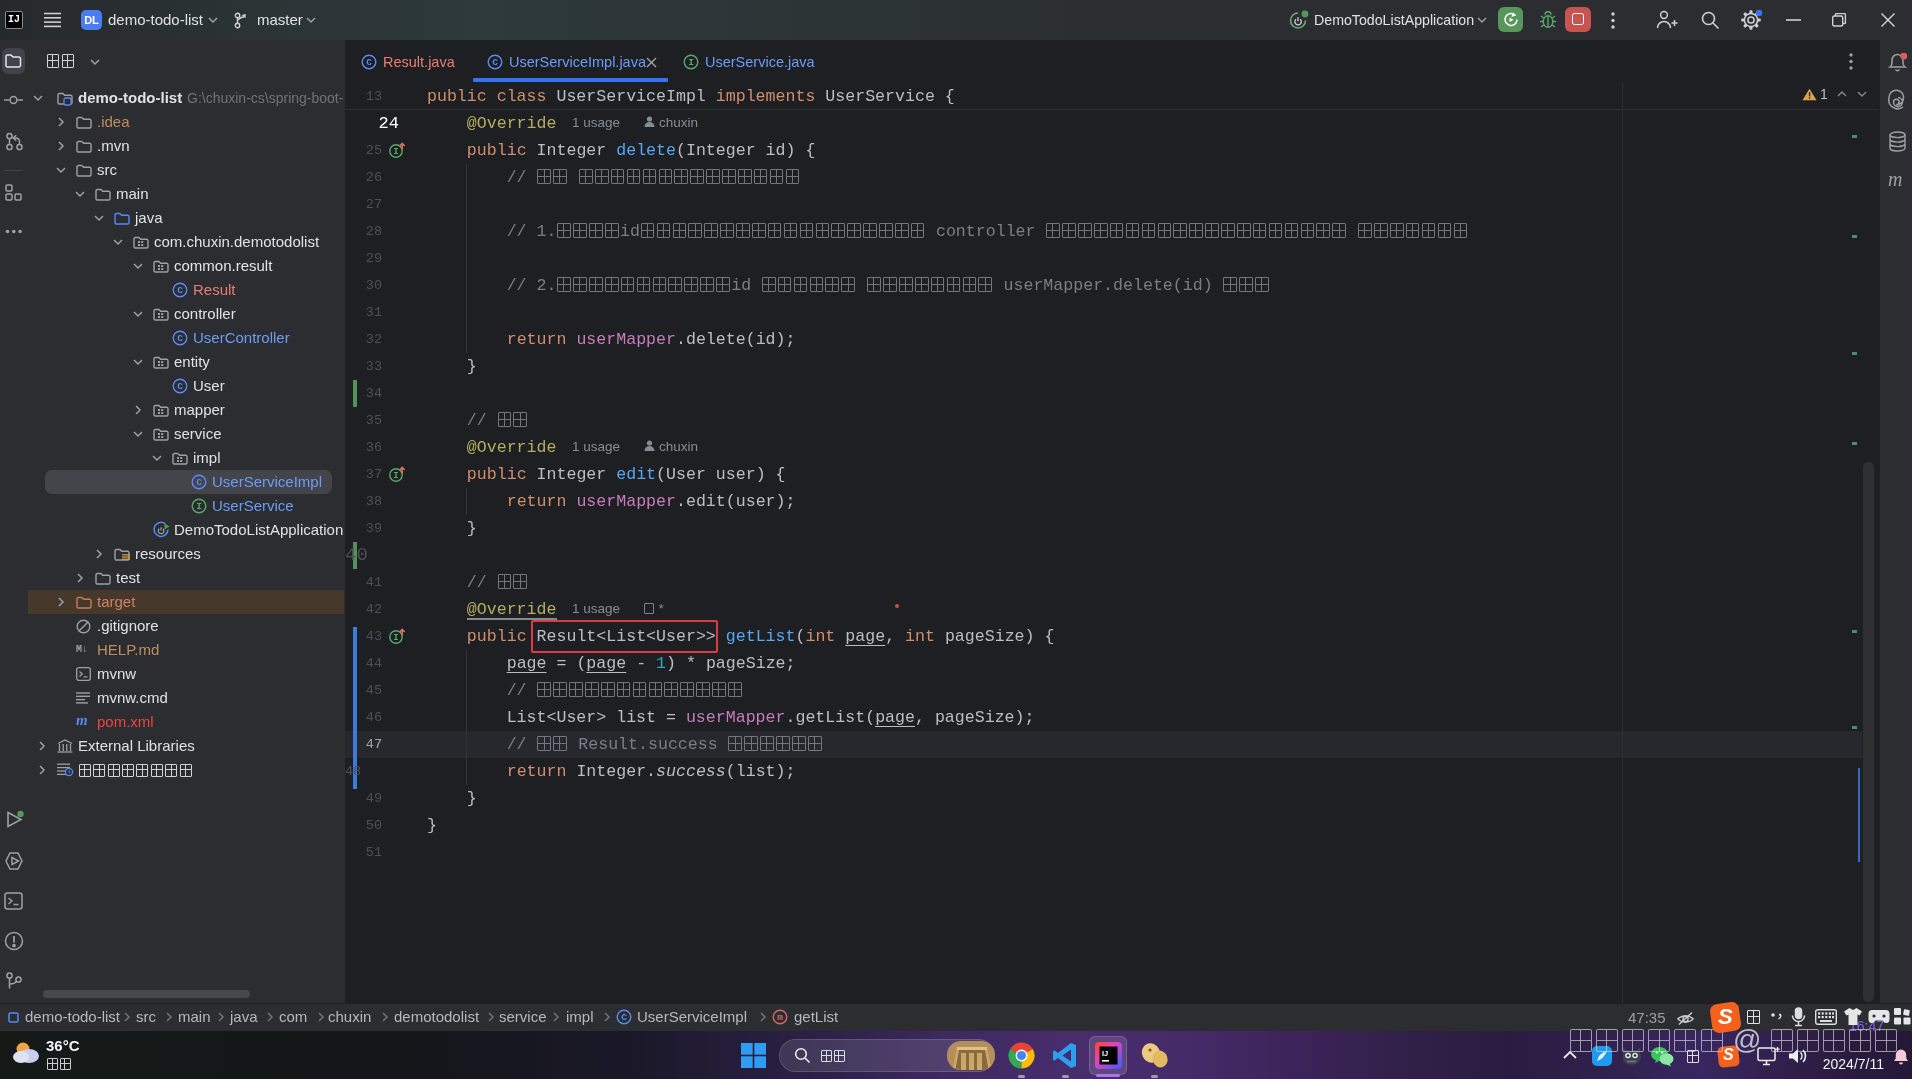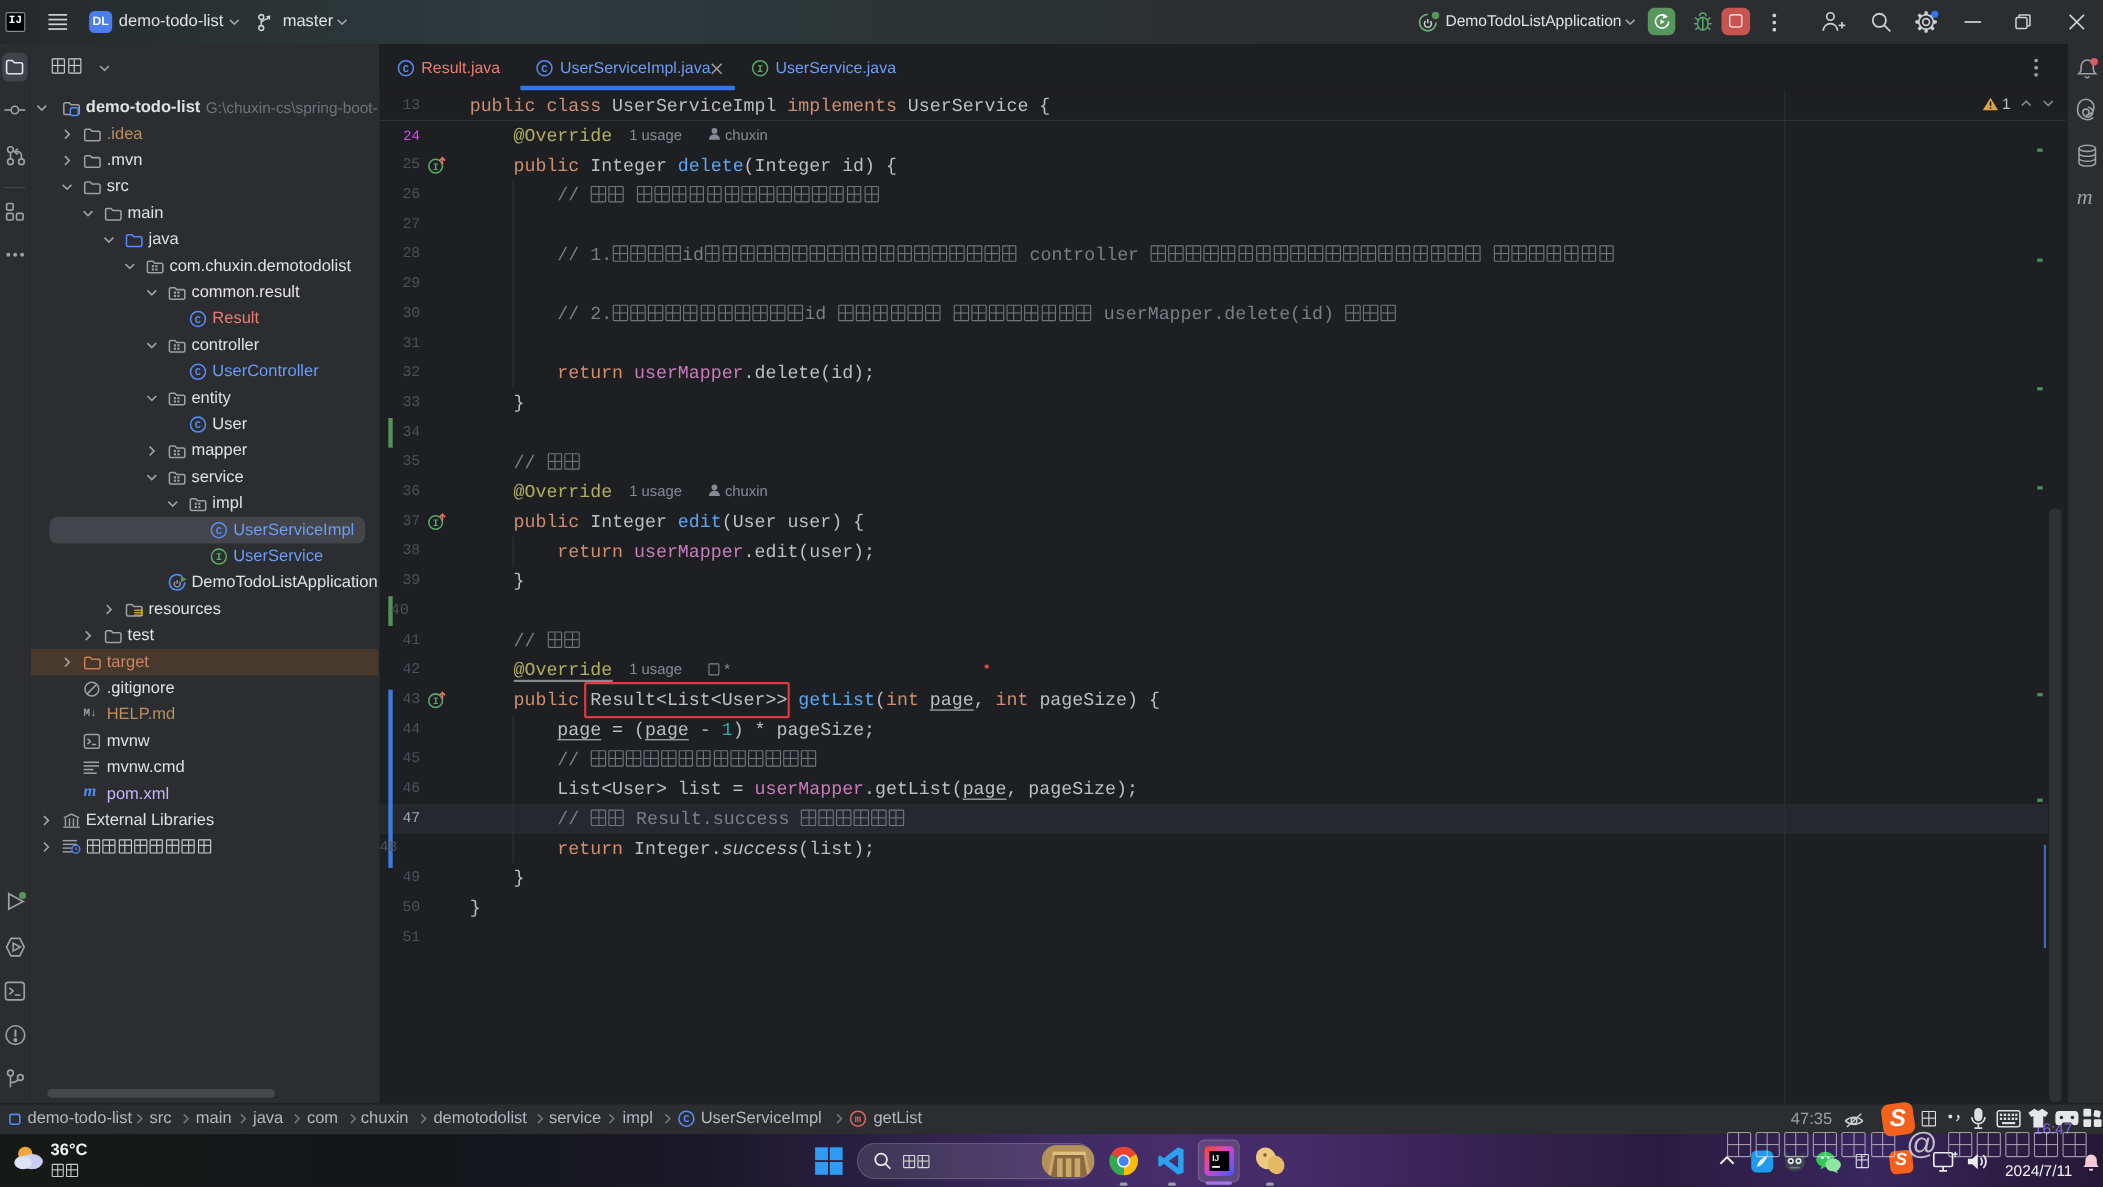--- a/index.html
+++ b/index.html
@@ -453,21 +453,21 @@
 <svg class="ab" style="left:76px;top:692.0px" width="14" height="12">
     <g stroke="#9da0a6" stroke-width="1.4">
       <line x1="0" y1="1" x2="14" y2="1"></line>
       <line x1="0" y1="4.3" x2="14" y2="4.3"></line>
       <line x1="0" y1="7.6" x2="9" y2="7.6"></line>
       <line x1="0" y1="10.9" x2="12" y2="10.9"></line>
     </g>
   </svg>
 <div class="ab" style="left:97px;top:689.0px;font-size:15px;color:#dfe1e5">mvnw.cmd</div>
 <div class="ab" style="left:76px;top:712.0px;font-size:15px;font-style:italic;font-weight:bold;color:#548af7;font-family:'Liberation Serif',serif">m</div>
-<div class="ab" style="left:97px;top:713.0px;font-size:15px;color:#c4b5fd">pom.xml</div>
+<div class="ab" style="left:97px;top:713.0px;font-size:15px;color:#ef4444">pom.xml</div>
 <svg class="ab" style="left:39px;top:741.0px" width="6" height="10">
     <polyline points="1,1 5,5 1,9" fill="none" stroke="#9da0a6" stroke-width="1.5"></polyline>
   </svg>
 <svg class="ab" style="left:57px;top:739.0px" width="16" height="14">
     <g fill="none" stroke="#9da0a6" stroke-width="1.3">
       <path d="M1 4.5 L8 1 L15 4.5"></path>
       <path d="M2.5 5 v7 M6.2 5 v7 M9.8 5 v7 M13.5 5 v7"></path>
       <line x1="0.5" y1="13" x2="15.5" y2="13"></line>
     </g>
   </svg>
@@ -520,37 +520,37 @@
 <div class="ab" style="left:345px;top:730.5px;width:1517px;height:27px;background:#26282e"></div>
 <div class="ab" style="left:345px;top:109px;width:1533px;height:1px;background:#2f3135"></div>
 <div class="ab" style="left:1622px;top:82px;width:1px;height:921px;background:#2c2e33"></div>
 <div class="ab" style="left:466px;top:163.5px;width:1px;height:189px;background:#313438"></div>
 <div class="ab" style="left:466px;top:487.5px;width:1px;height:27px;background:#313438"></div>
 <div class="ab" style="left:466px;top:649.5px;width:1px;height:135px;background:#313438"></div>
 <div class="ab" style="left:353px;top:379.5px;width:3.5px;height:27px;background:#549159"></div>
 <div class="ab" style="left:353px;top:541.5px;width:3.5px;height:27px;background:#549159"></div>
 <div class="ab" style="left:353px;top:626.5px;width:3.5px;height:162px;background:#3c7bd9"></div>
 <div class="ab mono" style="left:345px;top:82.5px;width:37px;text-align:right;font-size:13.5px;line-height:27px;color:#4b5059">13</div>
-<div class="ab mono" style="left:345px;top:109.5px;width:37px;text-align:right;font-size:13px;line-height:27px;color:#d946ef">24</div>
+<div class="ab mono" style="left:362px;top:109.5px;width:37px;text-align:right;font-size:17px;line-height:27px;color:#ffffff">24</div>
 <div class="ab mono" style="left:345px;top:136.5px;width:37px;text-align:right;font-size:13.5px;line-height:27px;color:#4b5059">25</div>
 <div class="ab mono" style="left:345px;top:163.5px;width:37px;text-align:right;font-size:13.5px;line-height:27px;color:#4b5059">26</div>
 <div class="ab mono" style="left:345px;top:190.5px;width:37px;text-align:right;font-size:13.5px;line-height:27px;color:#4b5059">27</div>
 <div class="ab mono" style="left:345px;top:217.5px;width:37px;text-align:right;font-size:13.5px;line-height:27px;color:#4b5059">28</div>
 <div class="ab mono" style="left:345px;top:244.5px;width:37px;text-align:right;font-size:13.5px;line-height:27px;color:#4b5059">29</div>
 <div class="ab mono" style="left:345px;top:271.5px;width:37px;text-align:right;font-size:13.5px;line-height:27px;color:#4b5059">30</div>
 <div class="ab mono" style="left:345px;top:298.5px;width:37px;text-align:right;font-size:13.5px;line-height:27px;color:#4b5059">31</div>
 <div class="ab mono" style="left:345px;top:325.5px;width:37px;text-align:right;font-size:13.5px;line-height:27px;color:#4b5059">32</div>
 <div class="ab mono" style="left:345px;top:352.5px;width:37px;text-align:right;font-size:13.5px;line-height:27px;color:#4b5059">33</div>
 <div class="ab mono" style="left:345px;top:379.5px;width:37px;text-align:right;font-size:13.5px;line-height:27px;color:#4b5059">34</div>
 <div class="ab mono" style="left:345px;top:406.5px;width:37px;text-align:right;font-size:13.5px;line-height:27px;color:#4b5059">35</div>
 <div class="ab mono" style="left:345px;top:433.5px;width:37px;text-align:right;font-size:13.5px;line-height:27px;color:#4b5059">36</div>
 <div class="ab mono" style="left:345px;top:460.5px;width:37px;text-align:right;font-size:13.5px;line-height:27px;color:#4b5059">37</div>
 <div class="ab mono" style="left:345px;top:487.5px;width:37px;text-align:right;font-size:13.5px;line-height:27px;color:#4b5059">38</div>
 <div class="ab mono" style="left:345px;top:514.5px;width:37px;text-align:right;font-size:13.5px;line-height:27px;color:#4b5059">39</div>
-<div class="ab mono" style="left:345px;top:541.5px;width:37px;text-align:center;font-size:14px;line-height:27px;color:#4b5059">40</div>
+<div class="ab mono" style="left:345px;top:541.5px;width:37px;text-align:left;font-size:19px;line-height:27px;color:#4b5059">40</div>
 <div class="ab mono" style="left:345px;top:568.5px;width:37px;text-align:right;font-size:13.5px;line-height:27px;color:#4b5059">41</div>
 <div class="ab mono" style="left:345px;top:595.5px;width:37px;text-align:right;font-size:13.5px;line-height:27px;color:#4b5059">42</div>
 <div class="ab mono" style="left:345px;top:622.5px;width:37px;text-align:right;font-size:13.5px;line-height:27px;color:#4b5059">43</div>
 <div class="ab mono" style="left:345px;top:649.5px;width:37px;text-align:right;font-size:13.5px;line-height:27px;color:#4b5059">44</div>
 <div class="ab mono" style="left:345px;top:676.5px;width:37px;text-align:right;font-size:13.5px;line-height:27px;color:#4b5059">45</div>
 <div class="ab mono" style="left:345px;top:703.5px;width:37px;text-align:right;font-size:13.5px;line-height:27px;color:#4b5059">46</div>
 <div class="ab mono" style="left:345px;top:730.5px;width:37px;text-align:right;font-size:13.5px;line-height:27px;color:#a1a3ab">47</div>
 <div class="ab mono" style="left:345px;top:757.5px;width:37px;font-size:13.5px;line-height:27px;color:#4b5059">48</div>
 <div class="ab mono" style="left:345px;top:784.5px;width:37px;text-align:right;font-size:13.5px;line-height:27px;color:#4b5059">49</div>
 <div class="ab mono" style="left:345px;top:811.5px;width:37px;text-align:right;font-size:13.5px;line-height:27px;color:#4b5059">50</div>

